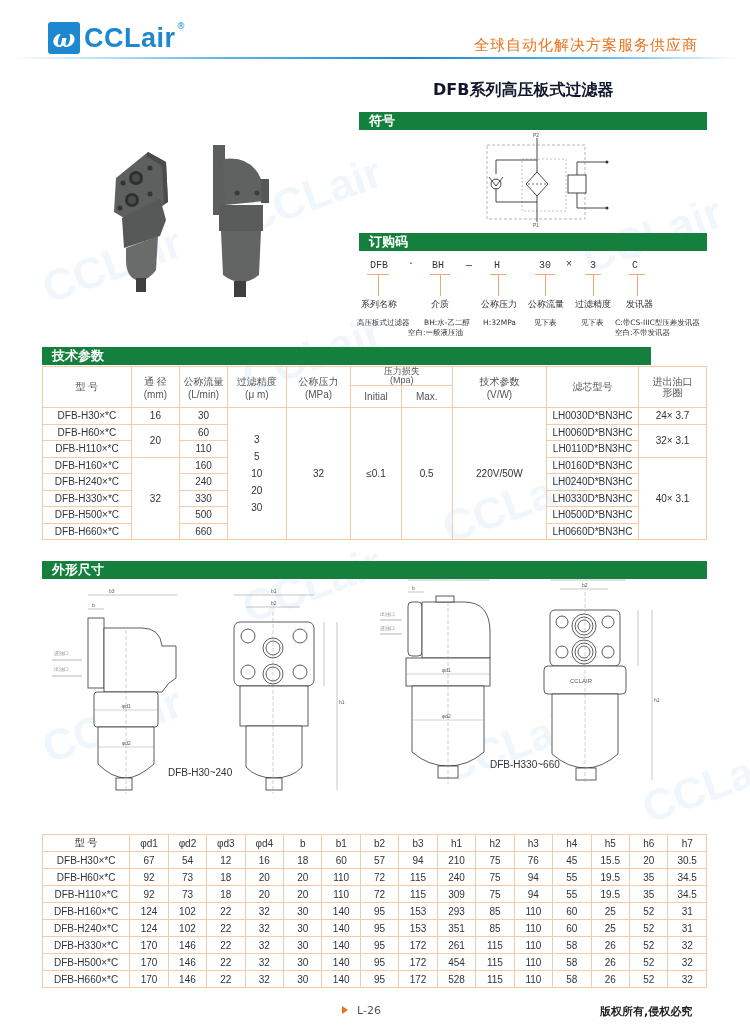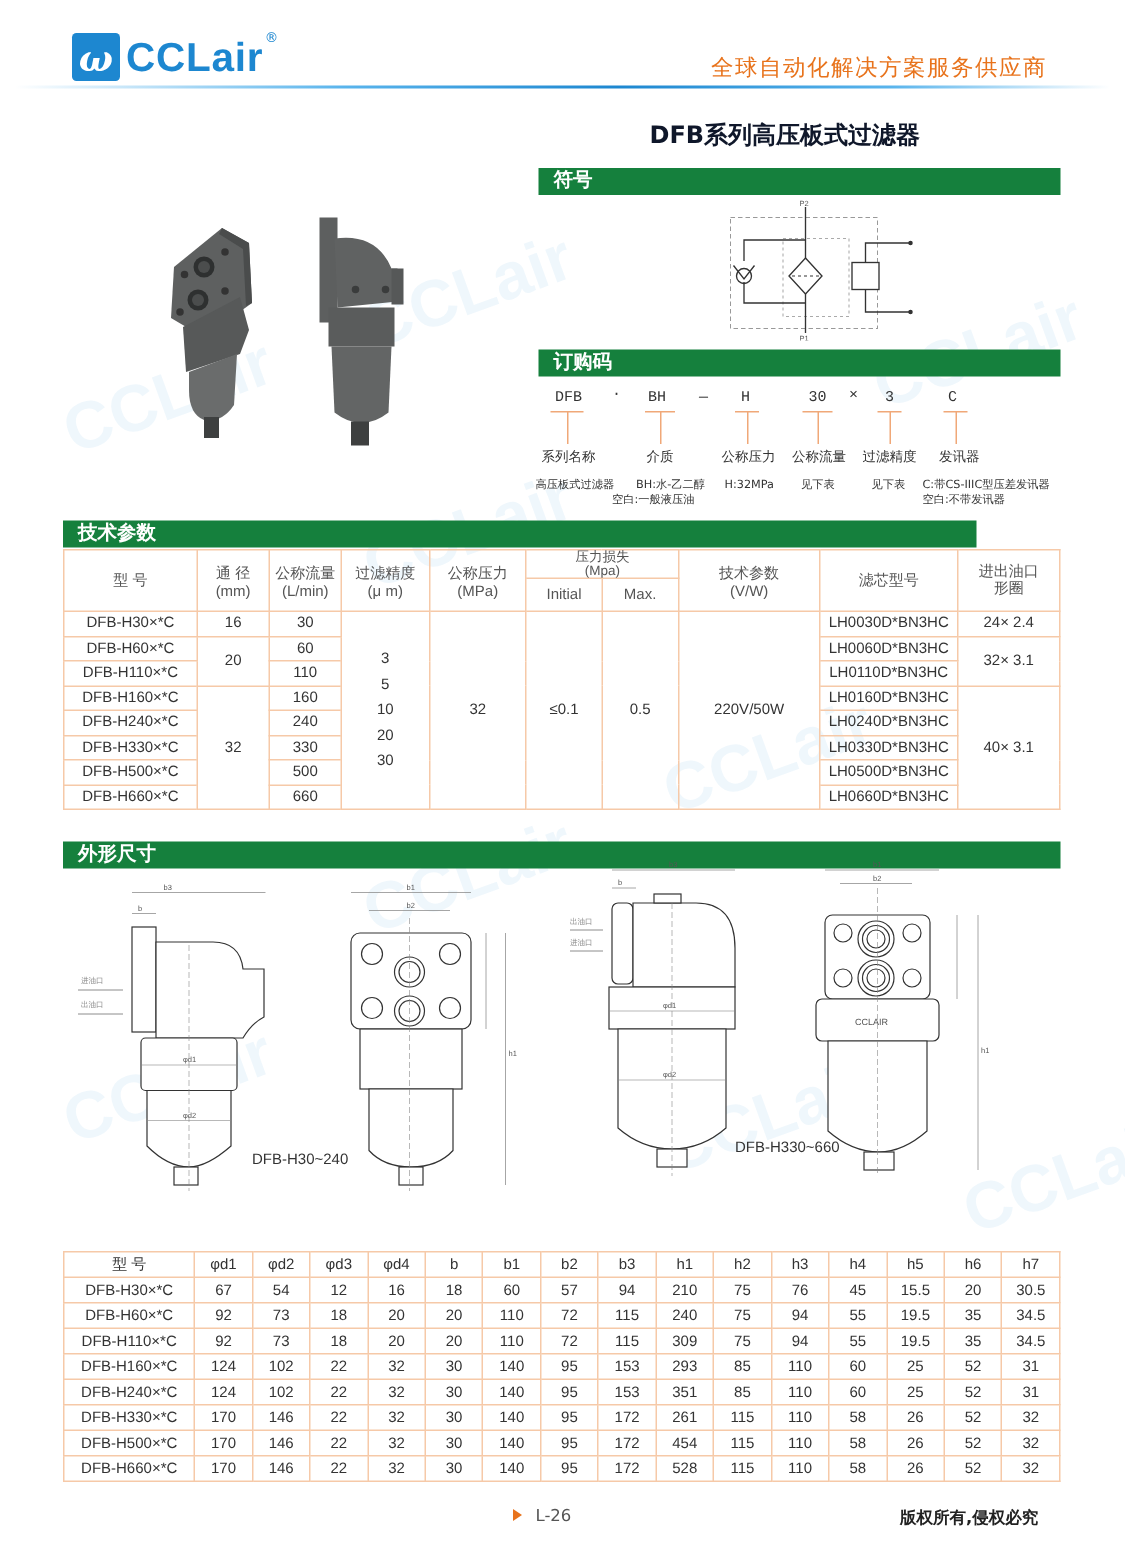--- a/index.html
+++ b/index.html
@@ -207,21 +207,21 @@
           <div>5</div>
           <div>10</div>
           <div>20</div>
           <div>30</div>
     </td>
     <td rowspan="8">32</td>
     <td rowspan="8">≤0.1</td>
     <td rowspan="8">0.5</td>
     <td rowspan="8">220V/50W</td>
     <td>LH0030D*BN3HC</td>
-    <td>24× 2.4</td>
+    <td>24× 3.7</td>
   </tr>
   <tr>
     <td>DFB-H60×*C</td>
     <td rowspan="2">20</td>
     <td>60</td>
     <td>LH0060D*BN3HC</td>
     <td rowspan="2">32× 3.1</td>
   </tr>
   <tr>
     <td>DFB-H110×*C</td>

